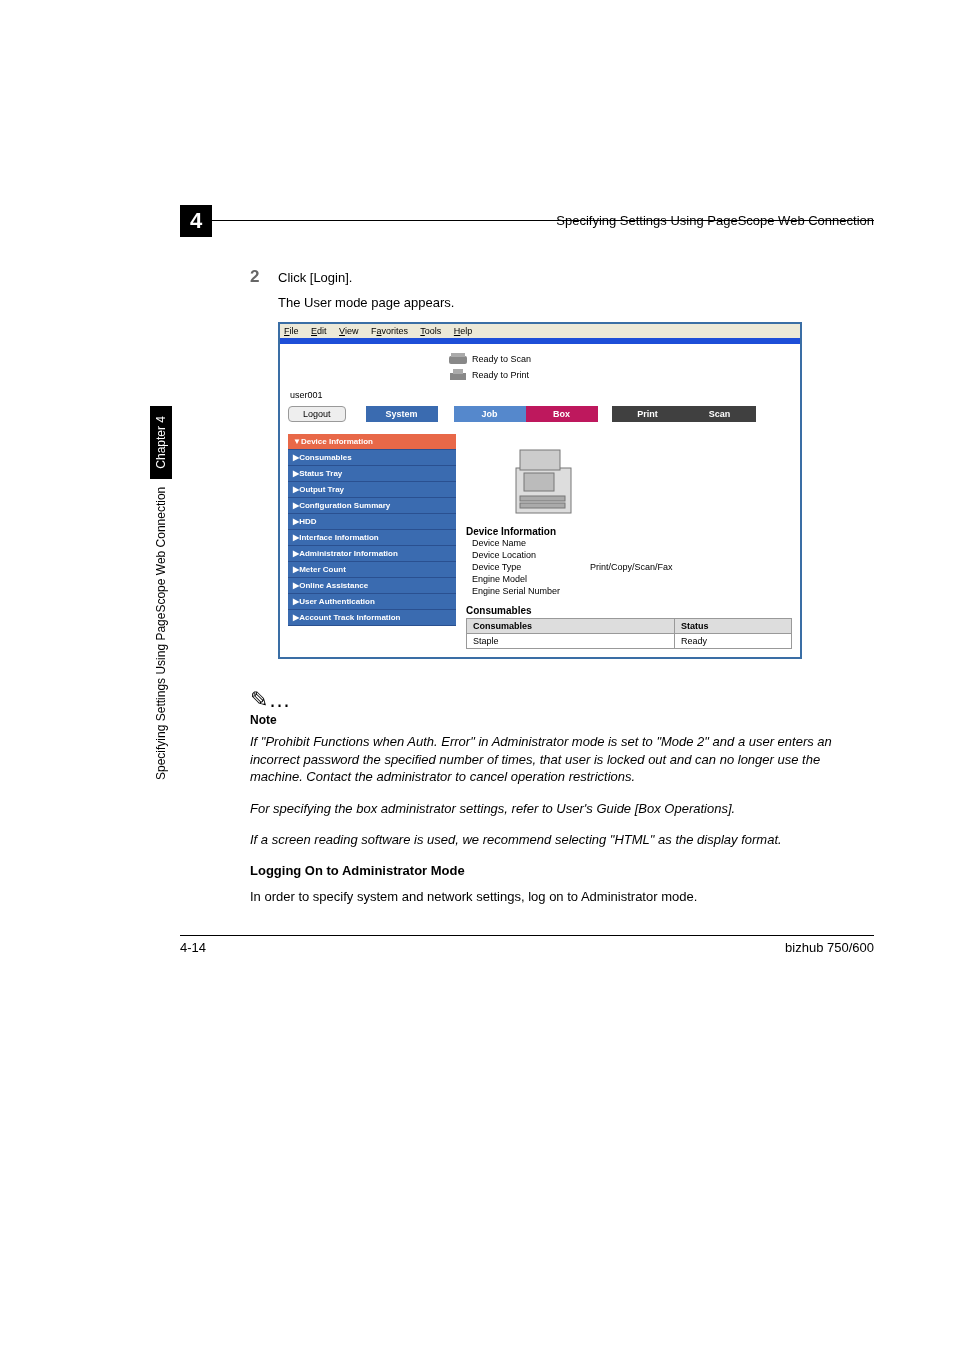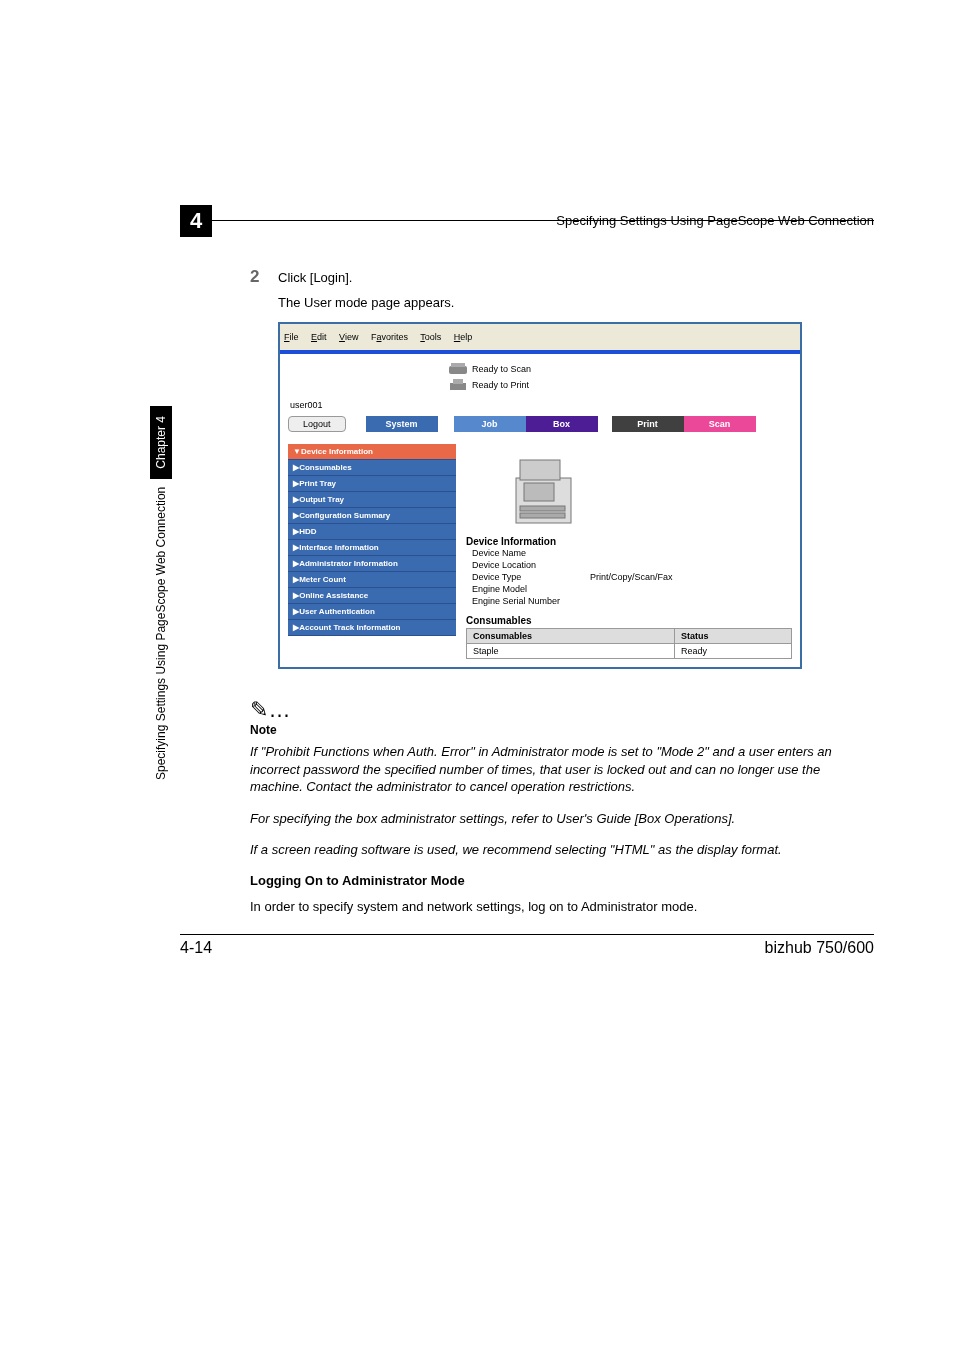--- a/index.html
+++ b/index.html
@@ -12,53 +12,53 @@
 .side-tab .chap{background:#000;color:#fff;padding:4px 10px;margin-left:8px}
 .content{margin-left:250px;margin-right:90px;margin-top:30px}
 .step{display:flex;margin-bottom:8px}
 .step-num{font-size:17px;font-weight:bold;color:#666;width:28px}
 .step-text{font-size:13px;padding-top:3px}
 .step-sub{margin-left:28px;font-size:13px;margin-bottom:12px}
 .browser{border:2px solid #3a6ea5;width:520px;margin-left:28px;margin-bottom:28px}
 .titlebar{background:linear-gradient(#3a6ea5,#1e4a7a);color:#fff;font-size:10px;padding:2px 4px;display:flex;justify-content:space-between;align-items:center}
 .wbtns span{display:inline-block;width:14px;height:12px;background:#d44;margin-left:1px;border:1px solid #900;font-size:9px;line-height:12px;text-align:center;color:#fff}
 .wbtns span.min,.wbtns span.max{background:#5a8ed8;border-color:#345}
-.menubar{background:#ece9d8;font-size:9px;padding:8px 4px;border-bottom:4px solid #1d4ed8}
+.menubar{background:#ece9d8;font-size:9px;padding:2px 4px;border-bottom:6px solid #1d4ed8}
 .menubar span{margin-right:10px}
 .menubar span u{text-decoration:underline}
 .bcontent{background:#fff;padding:8px;font-size:9px}
 .status-row{display:flex;align-items:center;margin-left:160px;margin-bottom:2px}
 .status-ic{width:20px;height:14px;margin-right:4px}
 .user-row{margin:8px 0 6px 2px}
 .tabs{display:flex;gap:0;margin-bottom:12px}
 .logout-btn{border:1px solid #999;background:#eee;border-radius:4px;padding:2px 14px;margin-right:20px;font-size:9px}
 .tab{padding:3px 0;font-size:9px;color:#fff;text-align:center;font-weight:bold}
 .tab.sys{background:#3a6bb0;width:72px}
 .tab.job{background:#5588cc;width:72px;margin-left:16px}
-.tab.box{background:#4c1d95;width:72px}
+.tab.box{background:#be185d;width:72px}
 .tab.print{background:#404040;width:72px;margin-left:14px}
-.tab.scan{background:#ec4899;width:72px}
+.tab.scan{background:#404040;width:72px}
 .main-row{display:flex;margin-top:4px}
 .sidebar{width:168px}
 .side-item{background:#3a6bb0;color:#fff;font-size:8px;padding:3px 5px;border-bottom:1px solid #2a5090;font-weight:bold}
 .side-item.active{background:#e86848}
 .panel{flex:1;padding-left:10px}
 .device-img{width:80px;height:80px;margin:4px auto 8px 40px;display:flex;align-items:flex-end;justify-content:center}
 .device-img svg{width:80px;height:80px}
 .sect-title{font-weight:bold;font-size:10px;margin-top:4px}
 .info-row{font-size:9px;padding:1px 0 1px 6px}
 .tbl{width:100%;border-collapse:collapse;margin-top:2px}
 .tbl th,.tbl td{border:1px solid #999;font-size:9px;padding:2px 6px;text-align:left}
 .tbl th{background:#ddd;font-weight:bold}
 .note-ic{font-size:22px;margin-bottom:0}
 .note-title{font-size:12px;font-weight:bold;margin:0 0 6px 0}
 .note-body{font-style:italic;font-size:13px;margin-bottom:14px;line-height:1.35}
 .subhead{font-weight:bold;font-size:13px;margin:10px 0 10px 0}
 .body-text{font-size:13px;line-height:1.35}
-.footer{position:absolute;bottom:38px;left:180px;right:80px;display:flex;justify-content:space-between;font-size:16px;border-top:1px solid #000;padding-top:4px}
+.footer{position:absolute;bottom:30px;left:180px;right:80px;display:flex;justify-content:space-between;font-size:13px;border-top:1px solid #000;padding-top:4px}
 </style>
 </head>
 <body>
 
 <div class="page">
   <div class="header-line"></div>
   <div class="header-row">
     <div class="chap-box">4</div>
     <div class="header-title">Specifying Settings Using PageScope Web Connection</div>
   </div>
@@ -105,21 +105,21 @@
           <span class="tab sys">System</span>
           <span class="tab job">Job</span>
           <span class="tab box">Box</span>
           <span class="tab print">Print</span>
           <span class="tab scan">Scan</span>
         </div>
         <div class="main-row">
           <div class="sidebar">
             <div class="side-item active">▼Device Information</div>
             <div class="side-item">▶Consumables</div>
-            <div class="side-item">▶Print Tray</div>
+            <div class="side-item">▶Status Tray</div>
             <div class="side-item">▶Output Tray</div>
             <div class="side-item">▶Configuration Summary</div>
             <div class="side-item">▶HDD</div>
             <div class="side-item">▶Interface Information</div>
             <div class="side-item">▶Administrator Information</div>
             <div class="side-item">▶Meter Count</div>
             <div class="side-item">▶Online Assistance</div>
             <div class="side-item">▶User Authentication</div>
             <div class="side-item">▶Account Track Information</div>
           </div>

